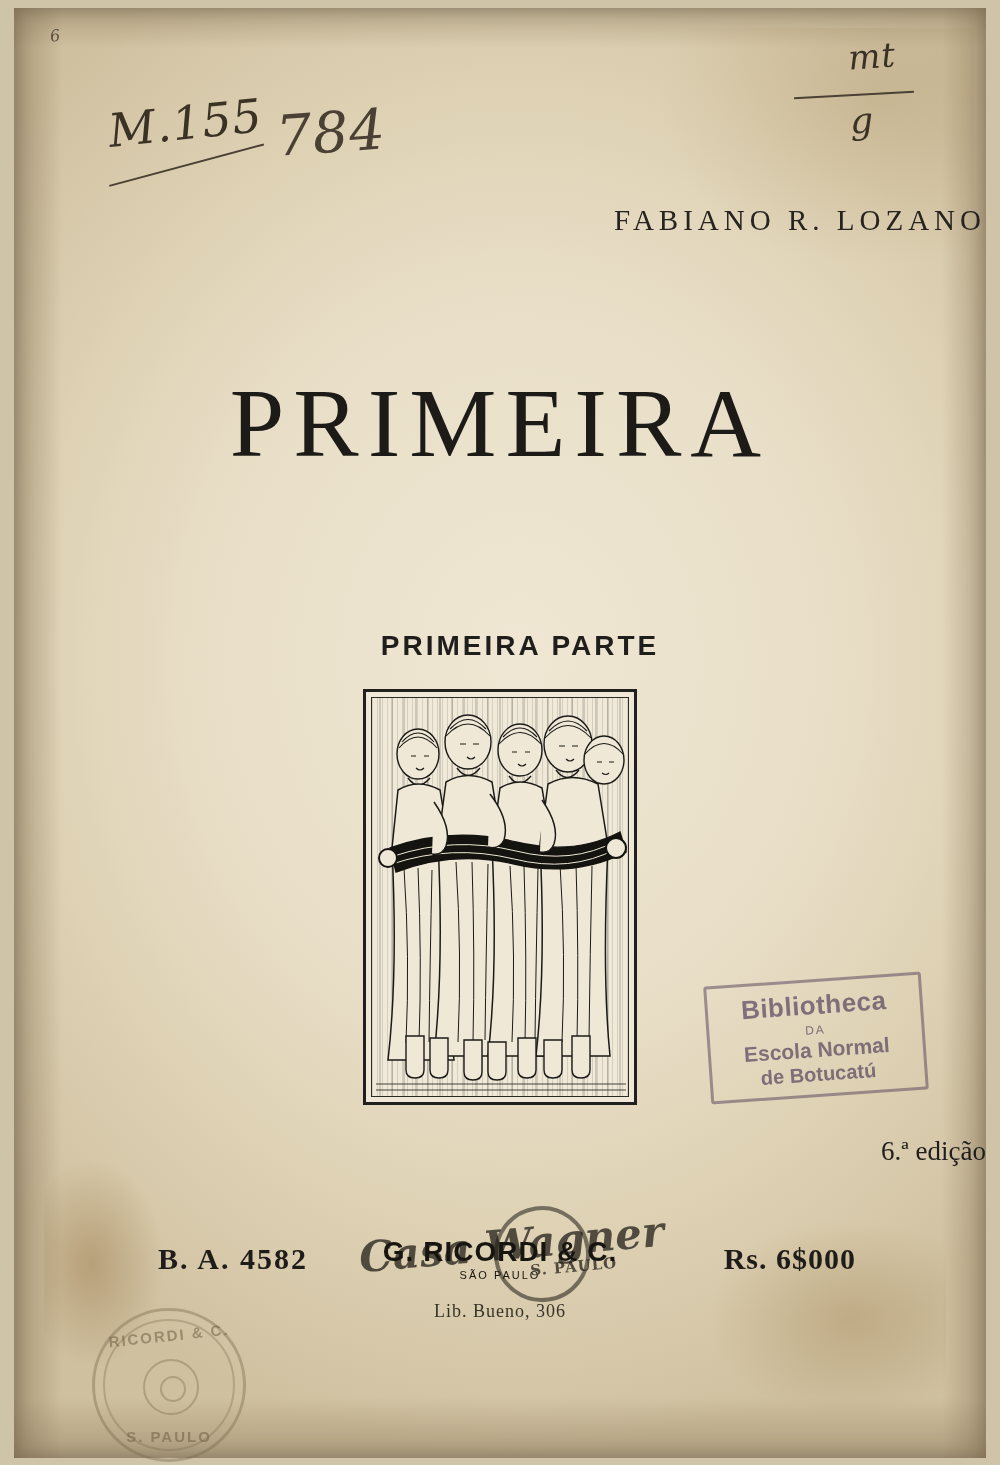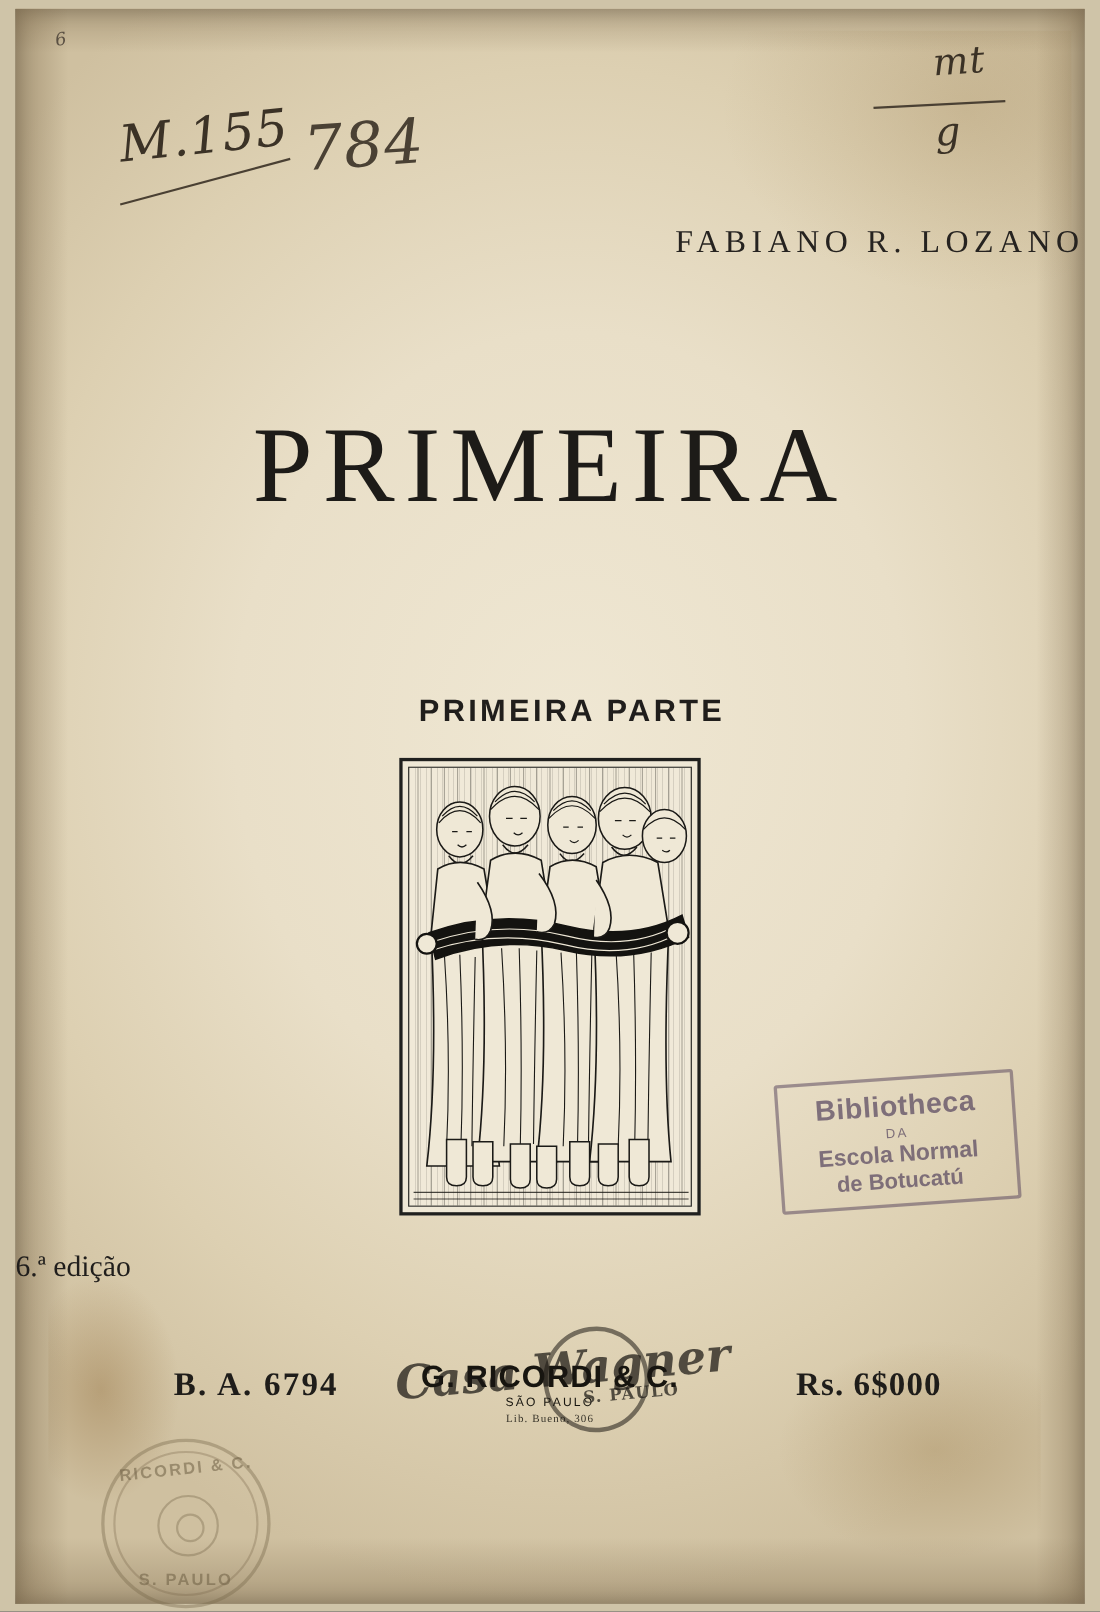--- a/index.html
+++ b/index.html
@@ -152,21 +152,21 @@
     font-family: "Liberation Sans", sans-serif;
     font-weight: bold;
     font-size: 28px;
     letter-spacing: 3px;
     color: #201e1c;
     padding-left: 40px;
   }
   .edition {
     position: absolute;
     left: 0; right: 0; top: 1128px;
-    text-align: left;
+    text-align: right;
     font-family: "Liberation Serif", serif;
     font-size: 27px;
     color: #201e1c;
   }
 
   
   .engraving {
     position: absolute;
     left: 349px; top: 681px;
     width: 268px; height: 410px;
@@ -220,23 +220,23 @@
     letter-spacing: 1px;
   }
   .publisher .pub-city {
     font-family: "Liberation Sans", sans-serif;
     font-size: 11px;
     letter-spacing: 2px;
     margin-top: 1px;
   }
   .publisher .pub-addr {
     font-family: "Liberation Serif", serif;
-    font-size: 10px;
+    font-size: 18px;
     letter-spacing: 1px;
-    margin-top: 4px;
+    margin-top: 20px;
     opacity: .85;
   }
   
   .dealer-stamp {
     position: absolute;
     left: 50%; top: -16px;
     transform: translateX(-46%) rotate(-5deg);
     color: rgba(25,22,18,.72);
     font-family: "DejaVu Serif", serif;
     font-style: italic;
@@ -447,21 +447,21 @@
       <div class="l2">DA</div>
       <div class="l3">Escola Normal</div>
       <div class="l4">de Botucatú</div>
     </div>
 
     <div class="edition">
       <span>6.ª edição</span>
     </div>
 
     <div class="bottom-row">
-      <div class="plate-num">B. A. 6794</div>
+      <div class="plate-num">B. A. 4582</div>
 
       <div class="publisher">
         <div class="pub-name">G. RICORDI &amp; C.</div>
         <div class="pub-city">SÃO PAULO</div>
         <div class="pub-addr">Lib. Bueno, 306</div>
         <div class="dealer-stamp">
           <span>Casa Wagner</span>
           <span class="sub">S. PAULO</span>
         </div>
       </div>

